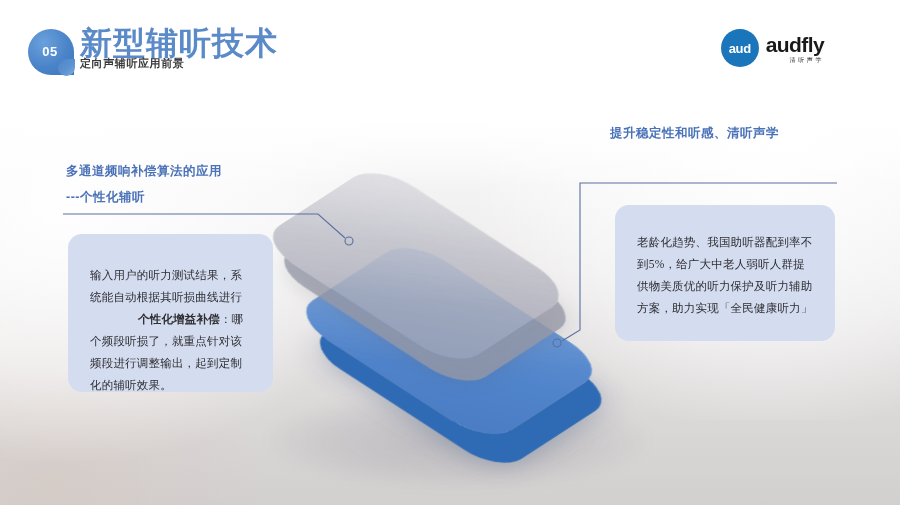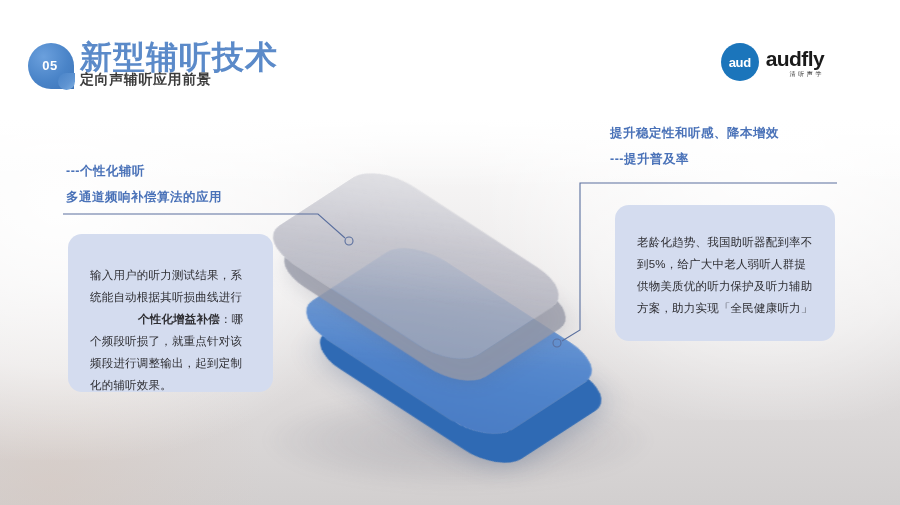--- a/index.html
+++ b/index.html
@@ -72,21 +72,21 @@
     position: absolute;
     left: 0; top: 118px; right: 0;
     height: 70px;
     background: linear-gradient(180deg, #ffffff 0%, rgba(255,255,255,0) 100%);
     pointer-events: none;
   }
 
   
   .header {
     position: absolute;
-    left: 0; top: 15px;
+    left: 0; top: 1px;
     width: 852px;
     height: 95px;
     z-index: 40;
   }
   .badge {
     position: absolute;
     left: 28px;
     top: 28px;
     width: 46px;
     height: 46px;
@@ -127,21 +127,21 @@
     font-weight: bold;
     color: #5b8ac9;
     letter-spacing: 1px;
     line-height: 1;
     white-space: nowrap;
   }
   .head-sub {
     position: absolute;
     left: 80px;
     top: 57px;
-    font-size: 14px;
+    font-size: 11px;
     font-weight: bold;
     color: #3c3c3c;
     letter-spacing: 0.6px;
     line-height: 1;
     white-space: nowrap;
   }
 
   
   .logo {
     position: absolute;
@@ -289,20 +289,21 @@
     border-radius: 14px;
     z-index: 30;
     box-sizing: border-box;
   }
   .callout-text {
     color: #2e2e33;
     font-size: 11.5px;
     line-height: 22px;
     letter-spacing: 0.2px;
     margin: 0;
+    font-family: Liberation Serif, serif;
   }
   .callout-text b { font-weight: bold; margin-left: 48px; }
 
   .box-left {
     left: 68px;
     top: 234px;
     width: 205px;
     height: 158px;
     padding: 30px 22px 0 22px;
   }
@@ -363,30 +364,29 @@
         <span class="logo-mark-text">aud</span>
       </div>
       <div class="logo-word-wrap">
         <span class="logo-word">audfly</span>
         <span class="logo-cn">清听声学</span>
       </div>
     </div>
   </div>
 
   <div class="callout-head left">
+    <div>多通道频响补偿算法的应用</div>
     <div>---个性化辅听</div>
-    <div>多通道频响补偿算法的应用</div>
   </div>
 
   <div class="callout-box box-left">
     <p class="callout-text"><span>输入用户的听力测试结果，系统能自动根据其听损曲线进行</span><b>个性化增益补偿</b><span>：哪个频段听损了，就重点针对该频段进行调整输出，起到定制化的辅听效果。</span></p>
   </div>
 
   <div class="callout-head right">
-    <div>提升稳定性和听感、降本增效</div>
-    <div>---提升普及率</div>
+    <div>提升稳定性和听感、清听声学</div>
   </div>
 
   <div class="callout-box box-right">
     <p class="callout-text">老龄化趋势、我国助听器配到率不到5%，给广大中老人弱听人群提供物美质优的听力保护及听力辅助方案，助力实现「全民健康听力」</p>
   </div>
 
 </div>
 
 </body></html>

